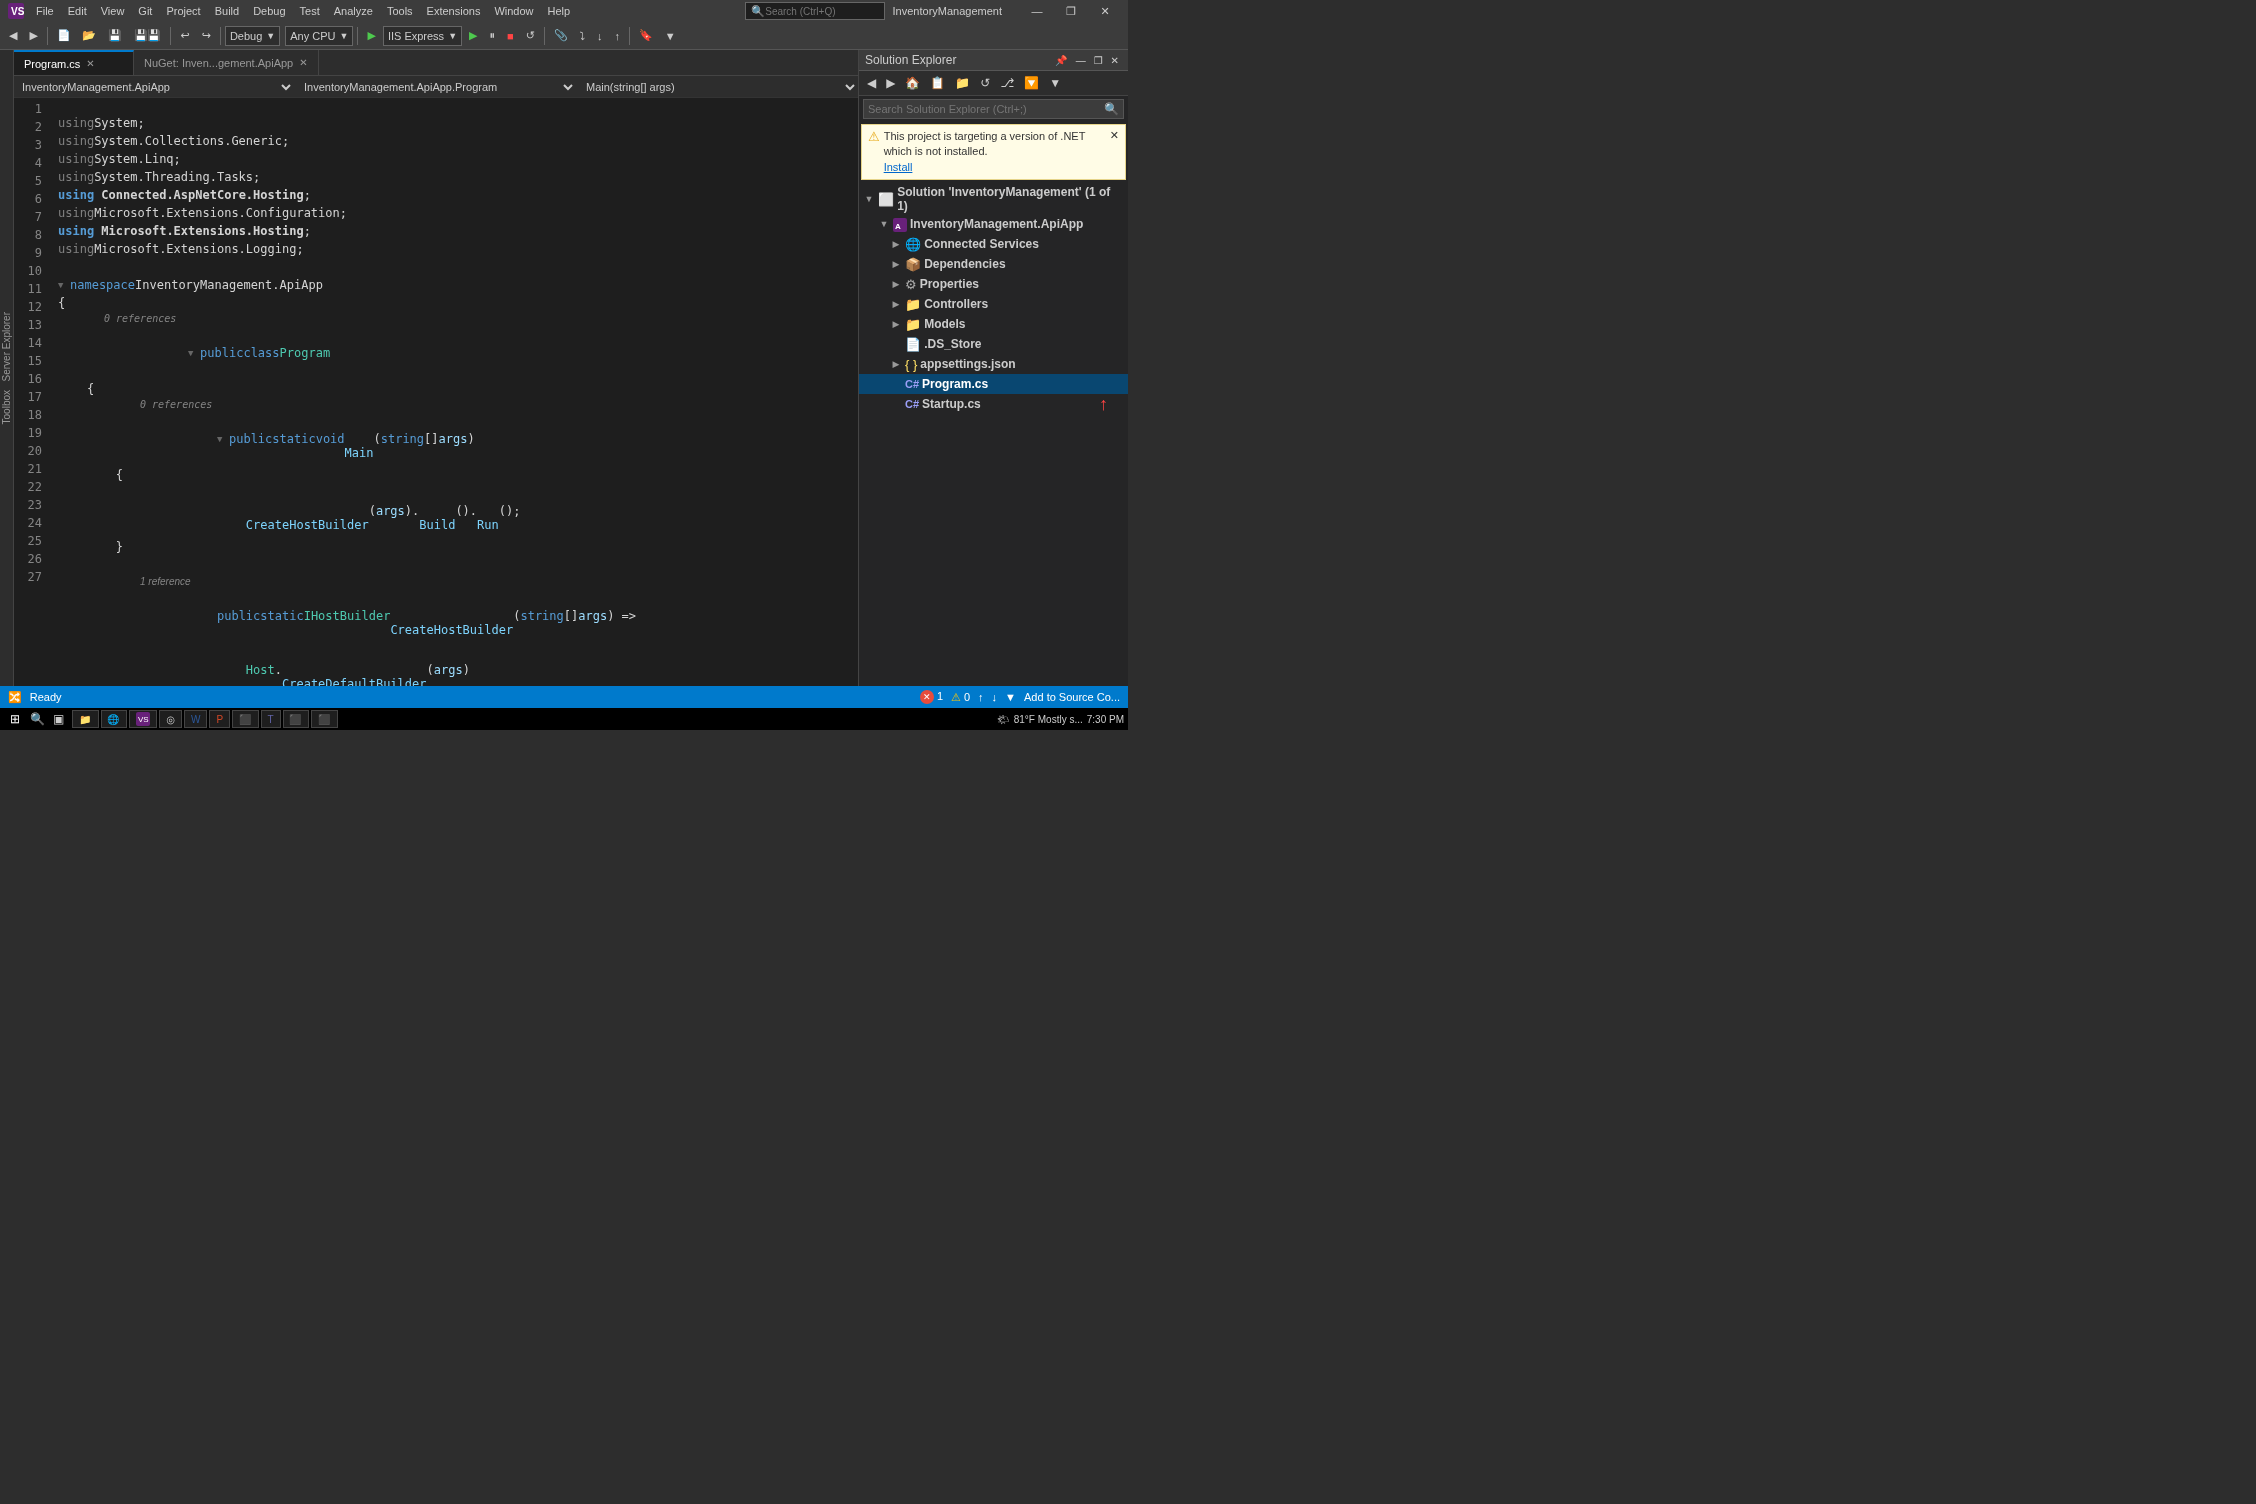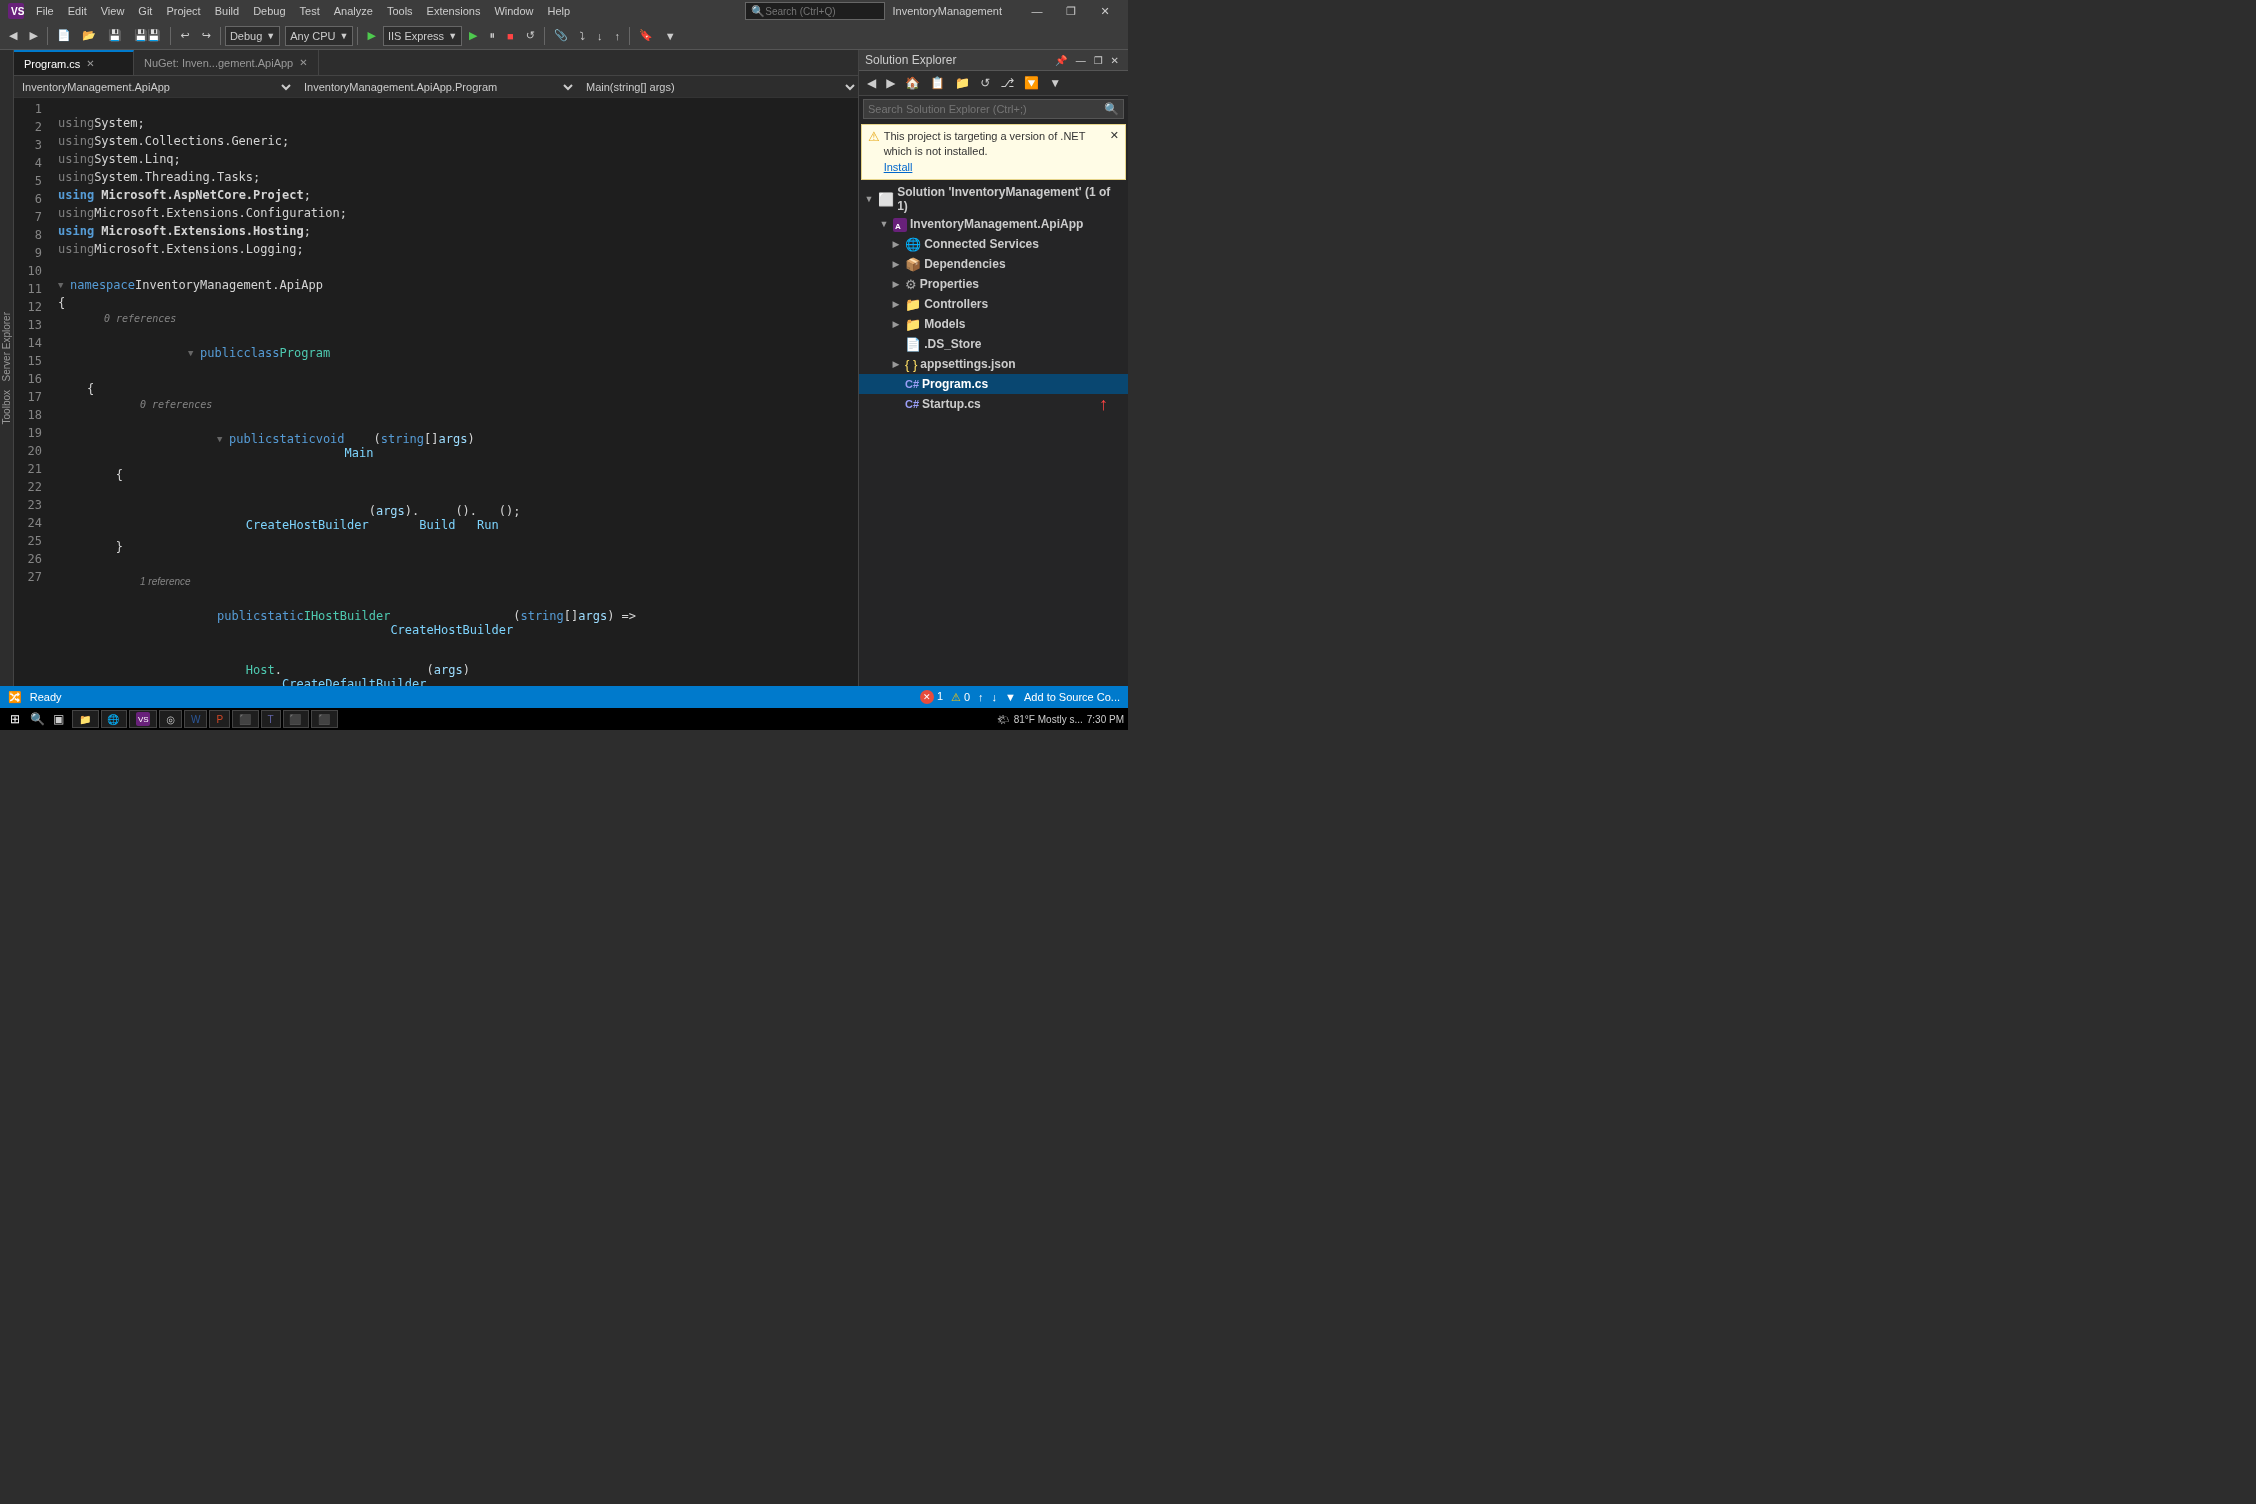--- a/index.html
+++ b/index.html
@@ -237,21 +237,21 @@
           <div id="code-content">
 
             <div class="code-line"><span class="kw-gray">using</span> <span class="kw-white">System</span><span class="kw-white">;</span></div>
 
             <div class="code-line"><span class="kw-gray">using</span> <span class="kw-white">System.Collections.Generic</span><span class="kw-white">;</span></div>
 
             <div class="code-line"><span class="kw-gray">using</span> <span class="kw-white">System.Linq</span><span class="kw-white">;</span></div>
 
             <div class="code-line"><span class="kw-gray">using</span> <span class="kw-white">System.Threading.Tasks</span><span class="kw-white">;</span></div>
 
-            <div class="code-line"><span class="kw-blue" style="font-weight:600">using</span><span class="kw-white"> </span><span class="kw-white" style="font-weight:600">Microsoft.AspNetCore.Project</span><span class="kw-white">;</span></div>
+            <div class="code-line"><span class="kw-blue" style="font-weight:600">using</span><span class="kw-white"> </span><span class="kw-white" style="font-weight:600">Connected.AspNetCore.Hosting</span><span class="kw-white">;</span></div>
 
             <div class="code-line"><span class="kw-gray">using</span> <span class="kw-white">Microsoft.Extensions.Configuration</span><span class="kw-white">;</span></div>
 
             <div class="code-line"><span class="kw-blue" style="font-weight:600">using</span><span class="kw-white"> </span><span class="kw-white" style="font-weight:600">Microsoft.Extensions.Hosting</span><span class="kw-white">;</span></div>
 
             <div class="code-line"><span class="kw-gray">using</span> <span class="kw-white">Microsoft.Extensions.Logging</span><span class="kw-white">;</span></div>
 
             <div class="code-line">&nbsp;</div>
 
             <div class="code-line">

